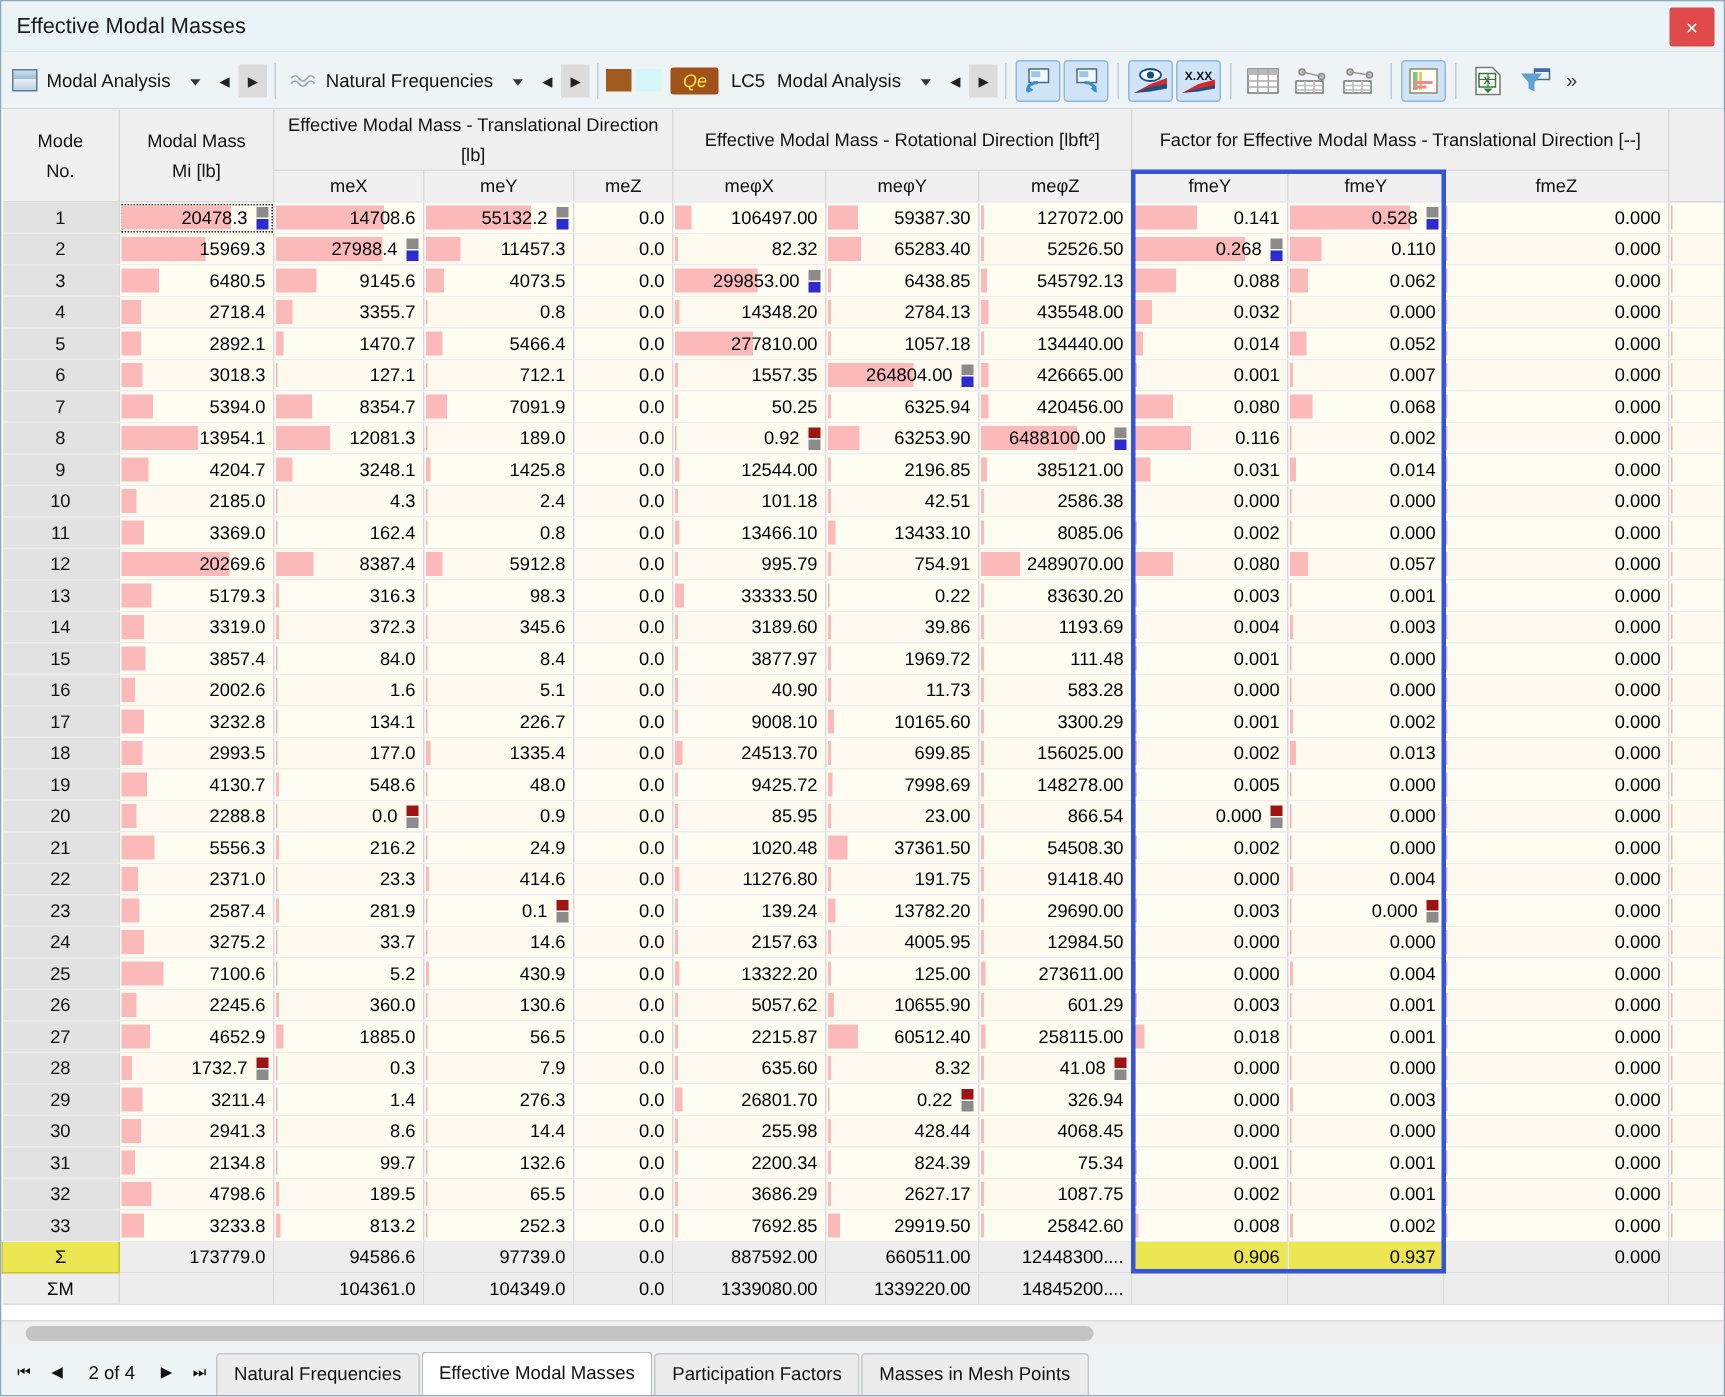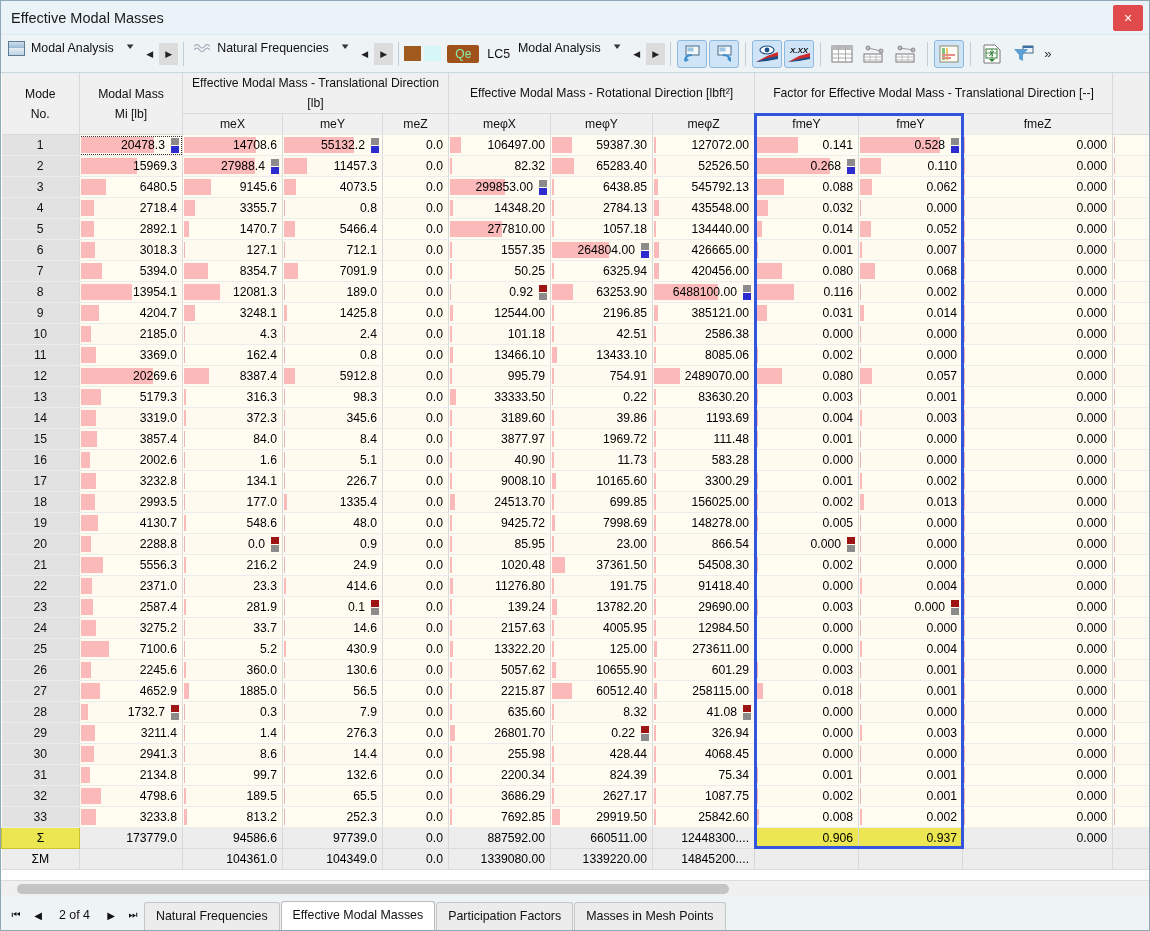--- a/index.html
+++ b/index.html
@@ -52,21 +52,21 @@
     background: #eef3f6;
     display: flex; align-items: center;
     border-bottom: 1px solid #c9d6de;
     padding: 0 3px;
   }
   .tb-group { display: flex; align-items: center; height: 100%; }
   .tb-sep {
     width: 1px; height: 24px; background: #c2ced6; margin: 0 5px;
   }
   .combo {
-    display: flex; align-items: flex-start; gap: 6px;
+    display: flex; align-items: center; gap: 6px;
     padding: 0 4px; height: 26px; cursor: pointer;
   }
   .combo-label { font-size: 12.4px; color: #111; white-space: nowrap; }
   .chev {
     font-size: 9px; color: #333; margin: 0 4px 0 8px;
     transform: scaleX(1.5);
   }
   .navbtn {
     width: 19px; height: 22px;
     display: flex; align-items: center; justify-content: center;
@@ -76,28 +76,28 @@
   .navbtn.filled { background: #dcdcdc; }
   .icon-modal {
     width: 17px; height: 15px; border: 1px solid #5d7c93;
     background: linear-gradient(180deg,#cfe0ee 0%,#9bb9d2 45%,#e8eef4 46%,#bdd2e4 100%);
     position: relative; flex: 0 0 auto;
   }
   .icon-wave { width: 18px; height: 14px; flex: 0 0 auto; }
   .swatch-brown { width: 17px; height: 15px; background: #a05a1e; }
   .swatch-cyan  { width: 17px; height: 15px; background: #d6f7f8; }
   .qe-badge {
-    background: #a0521b; color: #86efac; font-size: 12px;
-    padding: 2px 8px; border-radius: 2px; 
+    background: #a0521b; color: #fde047; font-size: 12px;
+    padding: 2px 8px; border-radius: 2px; font-style: italic;
   }
   .lc-text { font-size: 12.4px; color: #111; }
   .tbicon {
     width: 30px; height: 28px; margin: 0 1px;
     display: flex; align-items: center; justify-content: center;
-    cursor: pointer; border-radius: 3px; font-style: italic;
+    cursor: pointer; border-radius: 3px;
   }
   .tbicon.active { background: #cfe4f7; border: 1px solid #8fb8dd; }
   .chev-more { font-size: 13px; color: #333; padding: 0 4px; cursor: pointer; }
   
   .table-wrap {
     flex: 1 1 auto; position: relative; overflow: hidden;
     background: #fff;
   }
   table.grid {
     border-collapse: collapse; table-layout: fixed;

